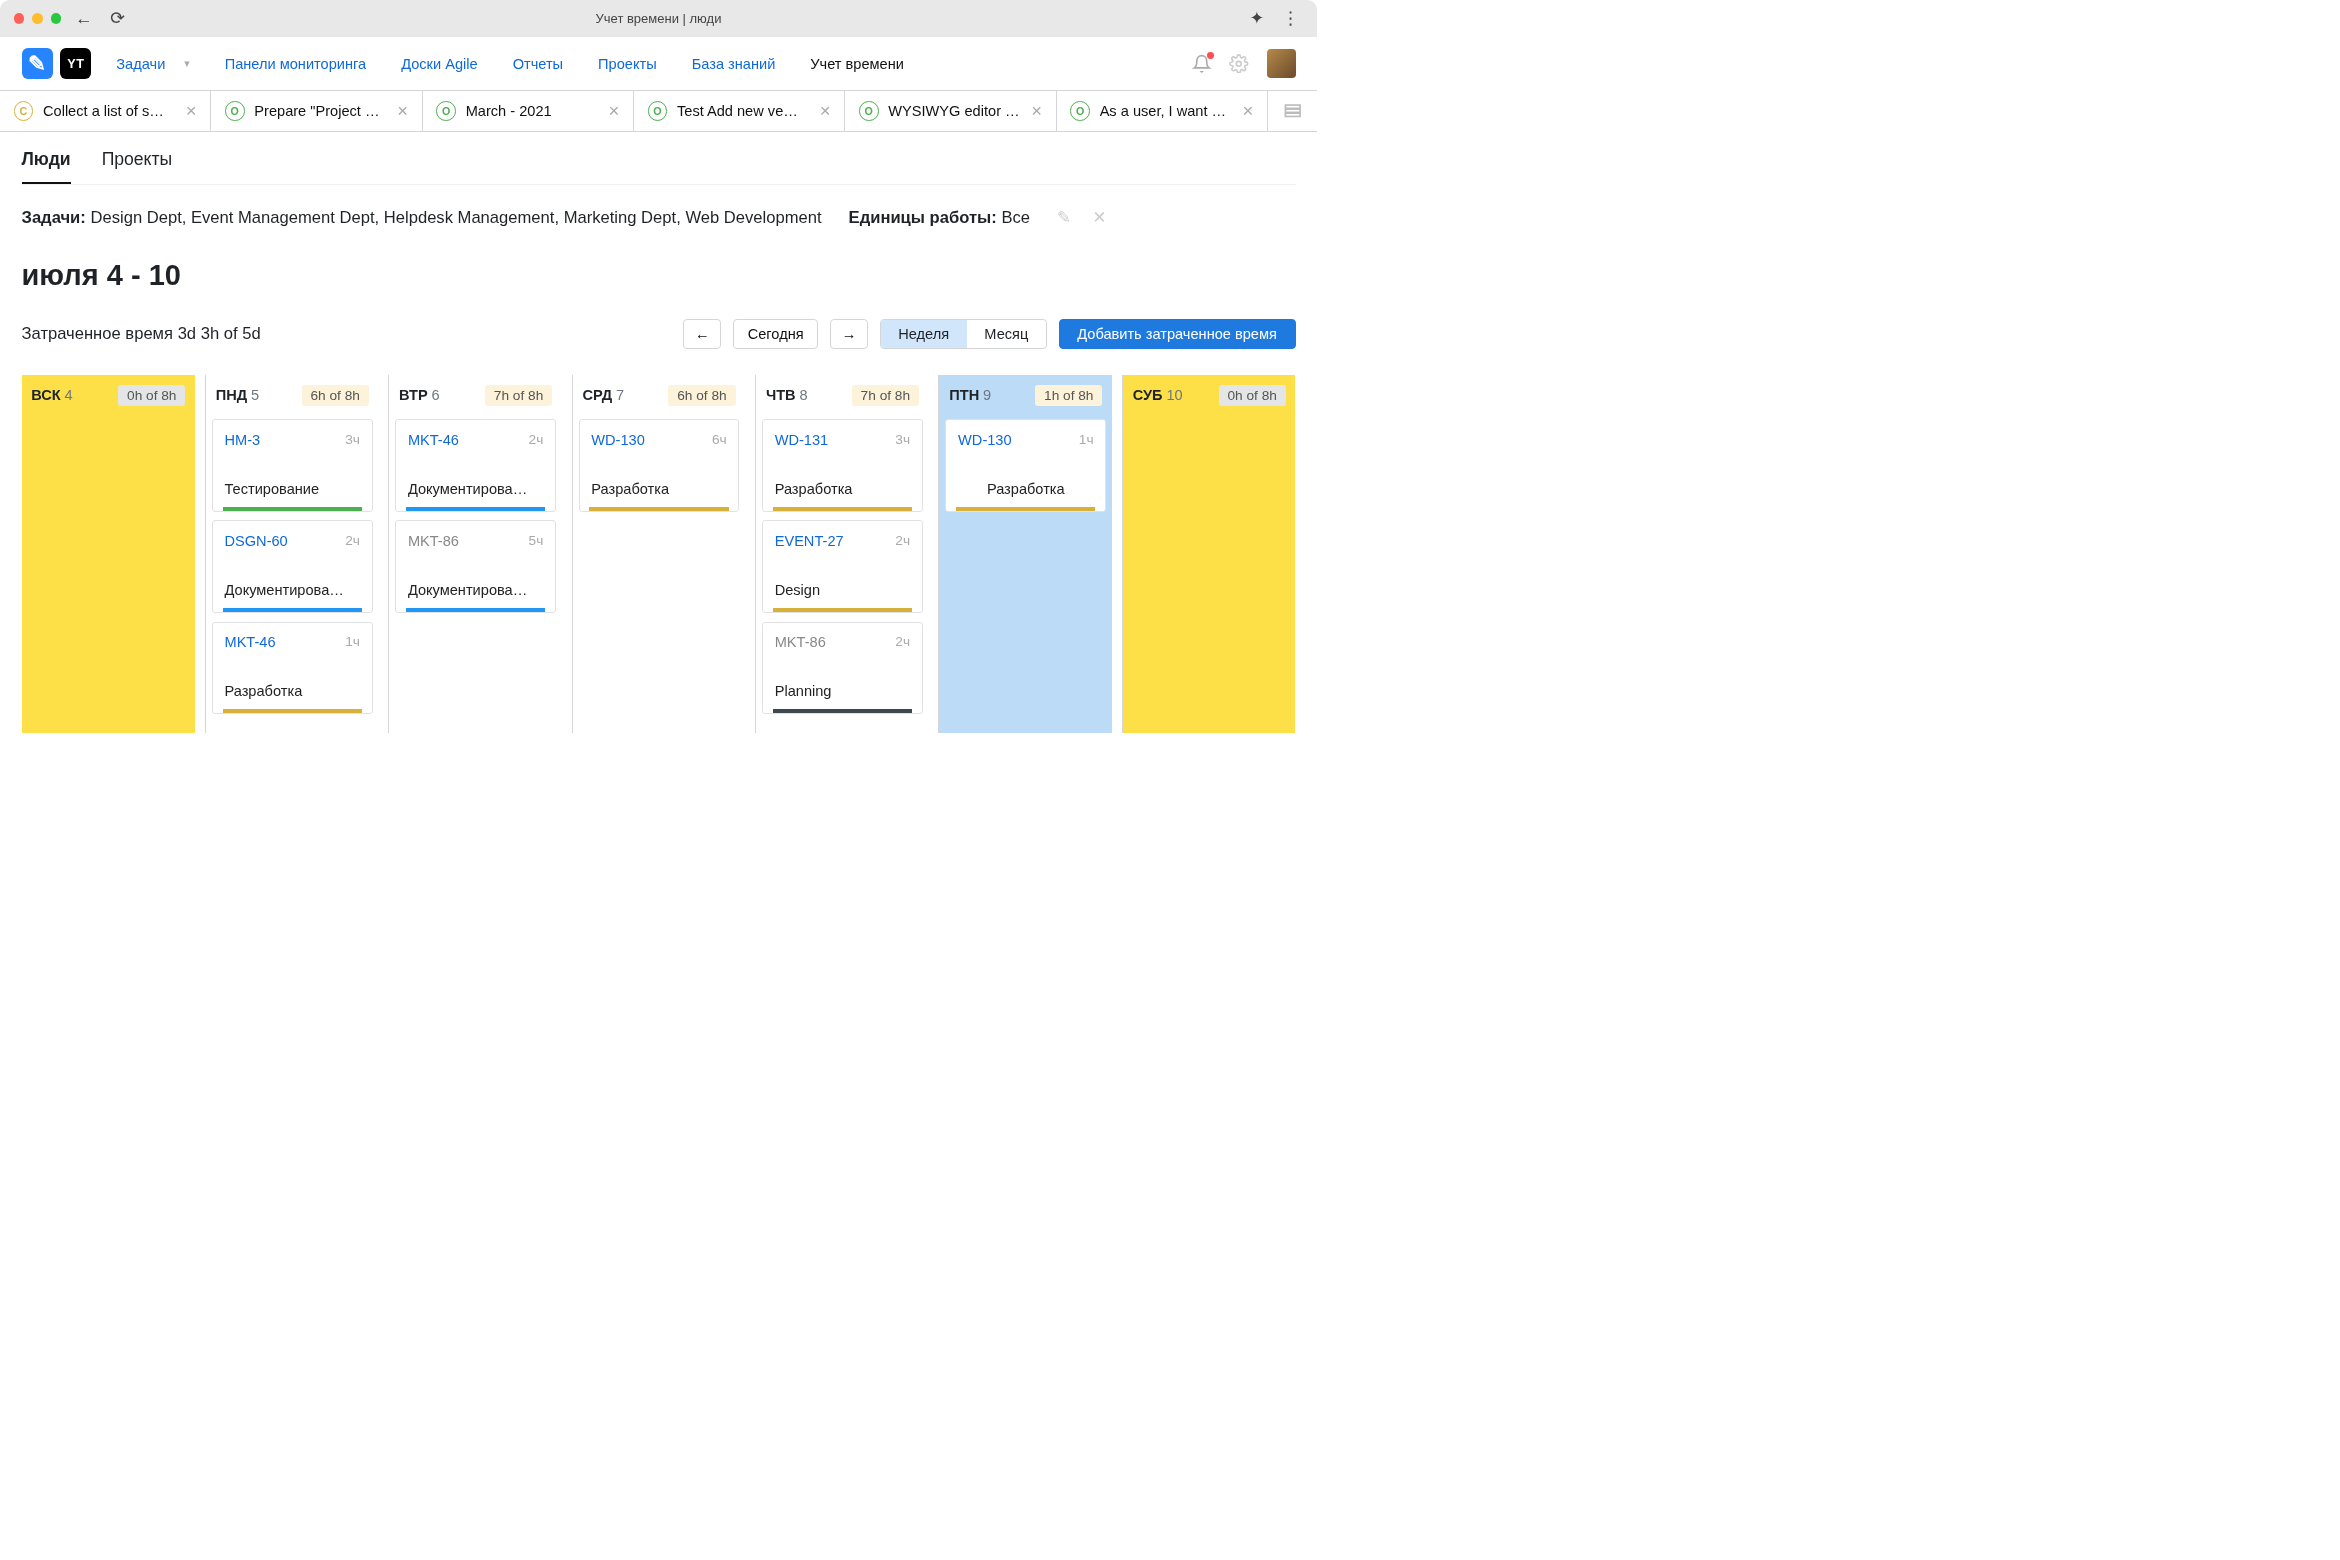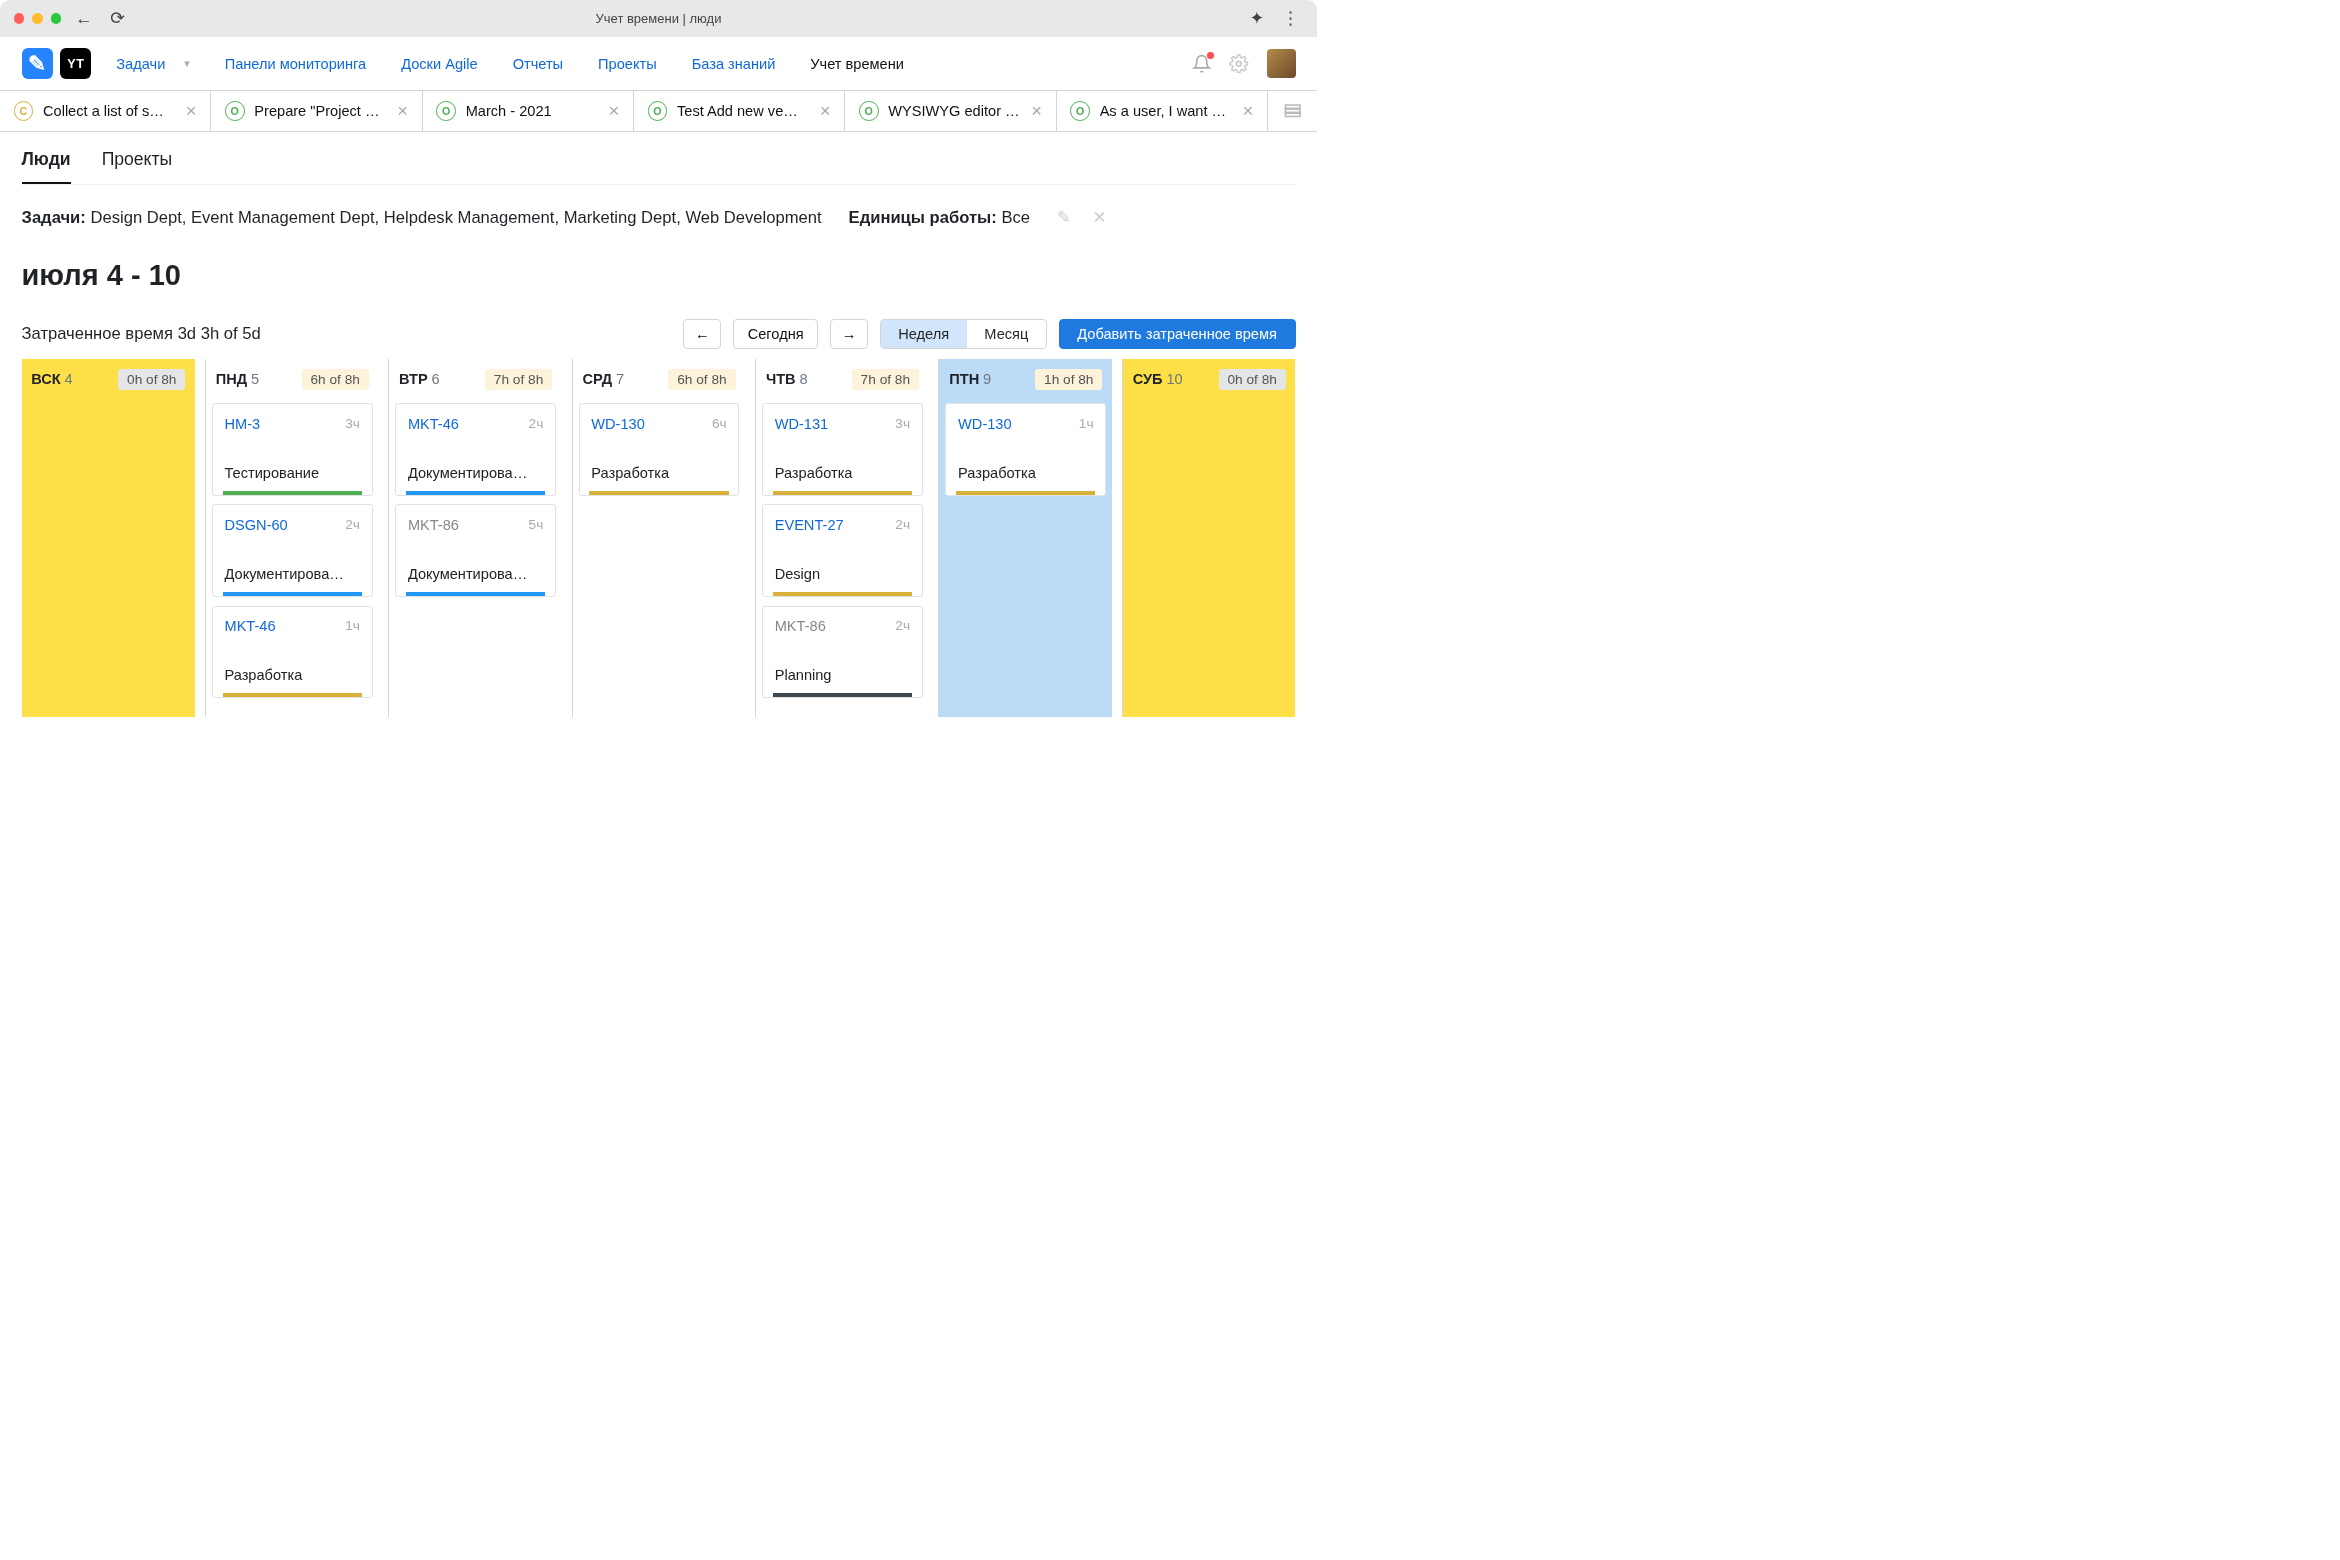--- a/index.html
+++ b/index.html
@@ -66,34 +66,34 @@
   .subtabs{display:flex;gap:31px;border-bottom:1px solid #f0f0f0;margin-bottom:23.4px;}
   .subtabs span{font-size:17.6px;padding-bottom:11.7px;cursor:pointer;}
   .subtabs span.active{font-weight:700;border-bottom:2.9px solid #111;}
   .user-row{display:flex;align-items:center;gap:13.7px;margin-bottom:15.6px;}
   .user-row h1{margin:0;font-size:27px;font-weight:400;}
   .user-av{width:31px;height:31px;border-radius:4.9px;background:linear-gradient(135deg,#b58a4a,#6b4a2a);}
   .meta-row{font-size:16.6px;margin-bottom:31px;display:flex;flex-wrap:wrap;gap:27px;align-items:flex-end;}
   .meta-row b{font-weight:700;}
   .meta-icons{color:#ccc;font-size:16.6px;display:flex;gap:21.5px;}
   .date-title{font-size:29px;font-weight:700;margin-bottom:27px;}
-  .toolbar{display:flex;align-items:center;gap:7.8px;margin-bottom:10px;}
+  .toolbar{display:flex;align-items:center;gap:7.8px;margin-bottom:26px;}
   .toolbar .spent{font-size:16.6px;}
   .toolbar-right{margin-left:auto;display:flex;gap:11.7px;}
   .btn{border:1px solid var(--light-border);background:#fff;border-radius:3.9px;padding:5.9px 13.7px;font-size:14.6px;cursor:pointer;color:#111;}
   .btn.arrow{padding:5.9px 10.7px;}
   .segctl{display:flex;border:1px solid var(--light-border);border-radius:3.9px;overflow:hidden;}
   .segctl span{padding:5.9px 17.6px;font-size:14.6px;cursor:pointer;}
   .segctl span.active{background:var(--pale-blue);}
   .btn-primary{background:#1f7ae0;color:#fff;border:1px solid #1f7ae0;border-radius:3.9px;padding:5.9px 17.6px;font-size:14.6px;cursor:pointer;}
   
   .grid{display:grid;grid-template-columns:repeat(7,1fr);gap:9.8px;}
   .daycol{border-left:1px solid var(--light-border);padding:0 0 9.8px;background:#fff;}
   .daycol.weekend{background:#fde047;}
-  .daycol.today{background:var(--highlight-col);}
+  .daycol.today{background:var(--highlight-col);text-align:center;}
   .daycol:first-child{border-left:none;}
   .dayhead{display:flex;align-items:center;justify-content:space-between;padding:9.8px 9.8px 13.7px;}
   .dayname{font-weight:700;font-size:14.6px;}
   .daynum{color:var(--muted);font-size:14.6px;}
   .dayhours{background:var(--pale-yellow);padding:2.9px 8.8px;border-radius:3px;font-size:13.7px;color:#555;}
   .dayhours.gray{background:#e4e5e6;}
   .card{background:#fff;border:1px solid #e0e2e5;border-radius:2.9px;margin:0 5.9px 8.8px;padding:11.7px 11.7px 13.7px;position:relative;cursor:pointer;}
   .card-top{display:flex;justify-content:space-between;margin-bottom:33px;}
   .card-id{color:var(--link-blue);font-size:14.6px;font-weight:500;}
   .card-id.muted{color:#888;}

